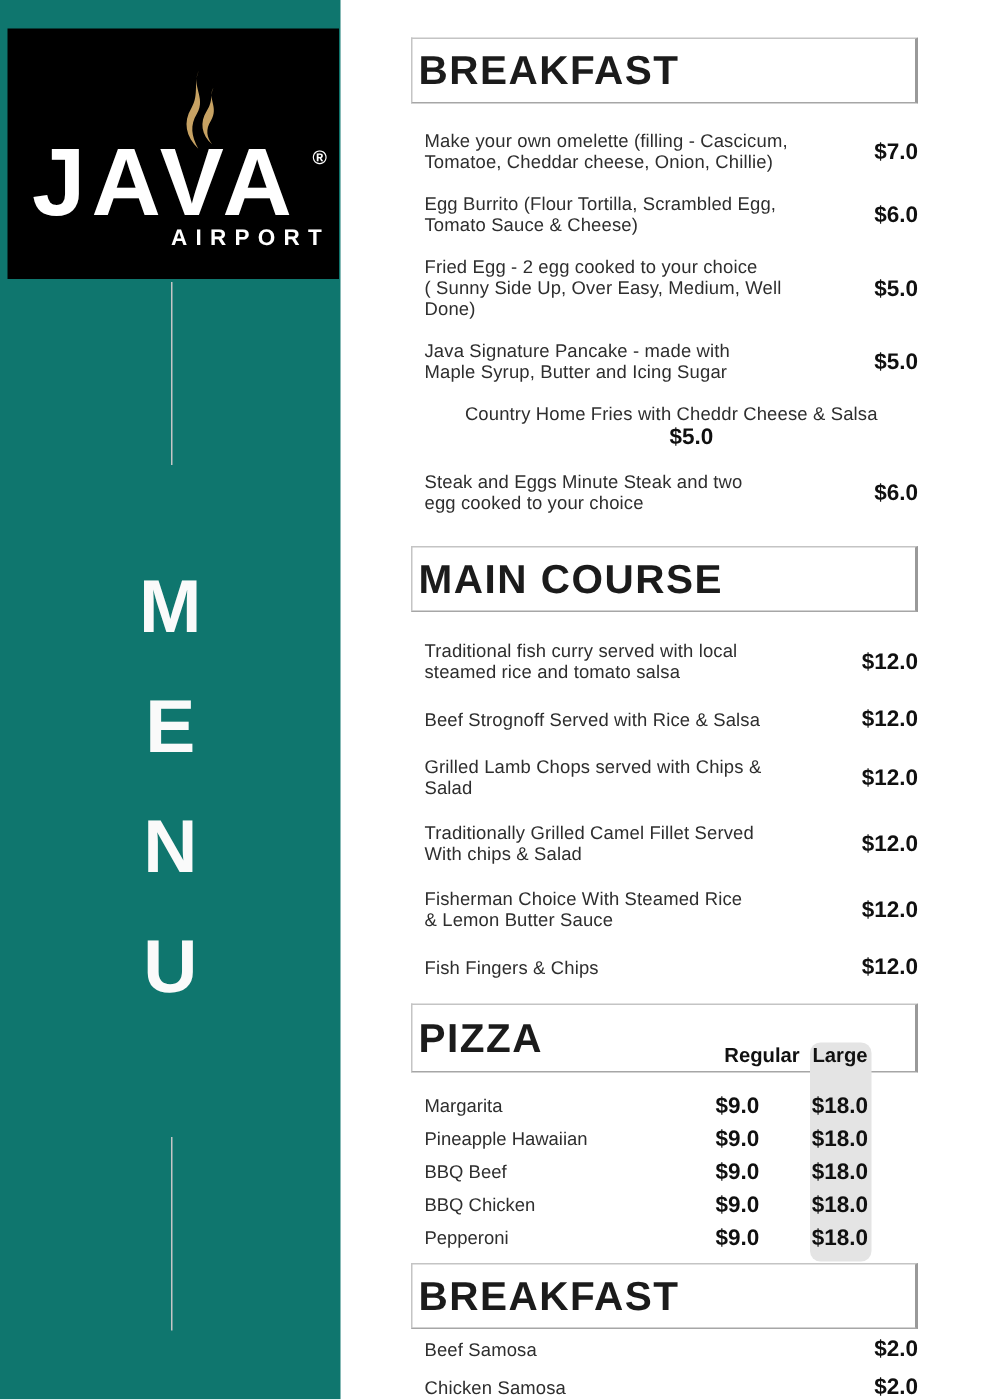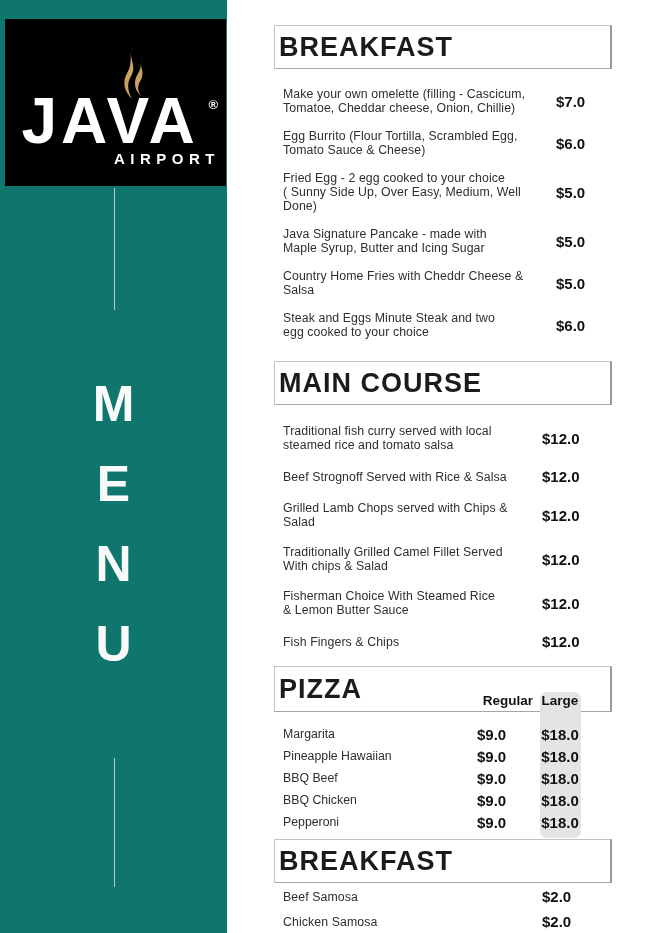--- a/index.html
+++ b/index.html
@@ -41,25 +41,25 @@
     display:flex; align-items:center; padding-left:4px; position:relative;
   }
   .sec-title { font-size:27px; font-weight:bold; color:#1b1b1b; letter-spacing:1px; }
 
   .rows {}
   .row { display:flex; align-items:center; padding-left:9px; position:relative; z-index:2; margin-bottom:14px; }
   .name {
     flex:1; min-width:0; font-size:12.3px; line-height:14px; color:#2e2e2e;
     white-space:pre-line; letter-spacing:0.1px;
   }
-  .price { flex:none; font-size:15px; font-weight:bold; color:#101010; }
+  .price { flex:none; font-size:15px; font-weight:bold; color:#101010;text-align:right; }
   .pw56 { width:56px; } .pw70 { width:70px; }
 
   #sec-breakfast .rows { margin-top:18px; }
-  .gt9  { margin-top:9px; }
+  .gt9  { margin-top:9px;flex-direction:column; }
   .gt12 { margin-top:12px; }
 
   #sec-main { margin-top:22px; }
   #sec-main .rows { margin-top:19px; }
   #sec-main .row { margin-bottom:16px; }
 
   
   #sec-pizza { position:relative; }
   #sec-pizza .sec-head { height:46px; }
   .col-heads { position:absolute; bottom:3px; left:202px; display:flex; z-index:2; }

